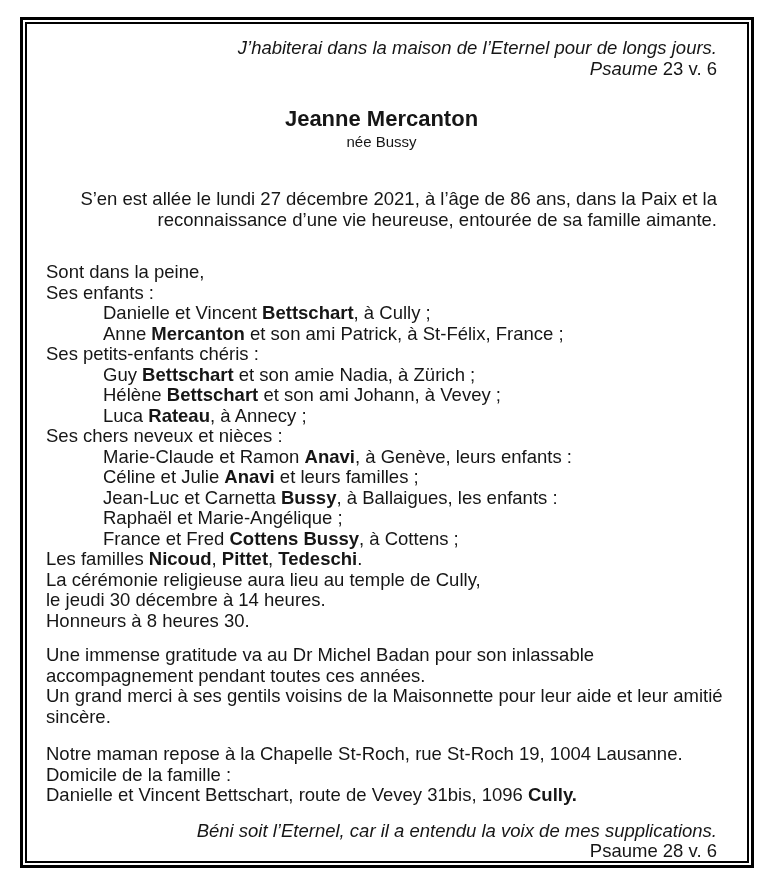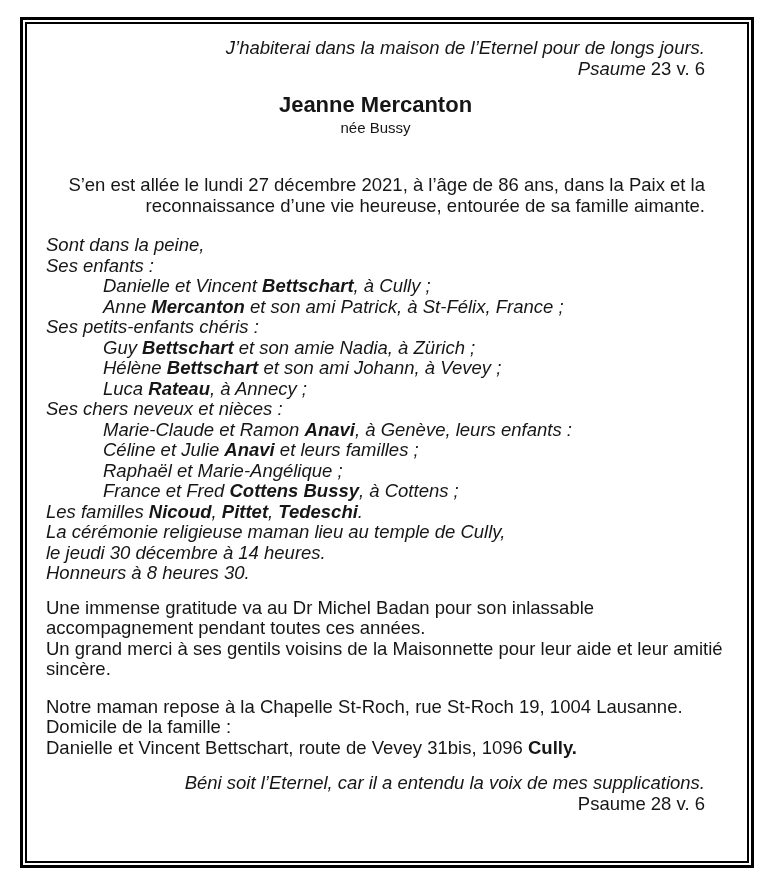--- a/index.html
+++ b/index.html
@@ -22,35 +22,35 @@
     background: #ffffff;
   }
   .frame-inner {
     position: absolute;
     inset: 2px;
     border: 2px solid #000000;
   }
   .content {
     position: absolute;
     inset: 0;
-    padding: 14px 42px 0 19px;
+    padding: 14px 30px 0 19px;
     font-size: 18.5px;
     line-height: 20.5px;
   }
   .line { white-space: nowrap; }
   .indent { padding-left: 57px; }
   .b { font-weight: bold; }
   .italic { font-style: italic; }
   .quote-top { text-align: right; }
   .quote-bottom { text-align: right; margin-top: 15px; }
-  .title-block { text-align: center; margin-top: 14px; }
+  .title-block { text-align: center; margin-top: 28px; }
   .name { font-weight: bold; font-size: 22px; line-height: 23px; }
   .maiden { font-size: 15px; line-height: 23px; }
   .intro { margin-top: 36px; text-align: right; }
-  .family { margin-top: 19px; font-style: italic; }
+  .family { margin-top: 32px; }
   .gratitude { margin-top: 14px; }
   .repose { margin-top: 17px; }
 </style>
 </head>
 <body>
 
 <div class="page">
   <div class="frame">
     <div class="frame-inner">
       <div class="content">
@@ -75,24 +75,25 @@
             <div class="line"><span>Ses enfants :</span></div>
             <div class="line indent"><span>Danielle et Vincent </span><span class="b">Bettschart</span><span>, à Cully ;</span></div>
             <div class="line indent"><span>Anne </span><span class="b">Mercanton</span><span> et son ami Patrick, à St-Félix, France ;</span></div>
             <div class="line"><span>Ses petits-enfants chéris :</span></div>
             <div class="line indent"><span>Guy </span><span class="b">Bettschart</span><span> et son amie Nadia, à Zürich ;</span></div>
             <div class="line indent"><span>Hélène </span><span class="b">Bettschart</span><span> et son ami Johann, à Vevey ;</span></div>
             <div class="line indent"><span>Luca </span><span class="b">Rateau</span><span>, à Annecy ;</span></div>
             <div class="line"><span>Ses chers neveux et nièces :</span></div>
             <div class="line indent"><span>Marie-Claude et Ramon </span><span class="b">Anavi</span><span>, à Genève, leurs enfants :</span></div>
             <div class="line indent"><span>Céline et Julie </span><span class="b">Anavi</span><span> et leurs familles ;</span></div>
+            <div class="line indent"><span>Jean-Luc et Carnetta </span><span class="b">Bussy</span><span>, à Ballaigues, les enfants :</span></div>
             <div class="line indent"><span>Raphaël et Marie-Angélique ;</span></div>
             <div class="line indent"><span>France et Fred </span><span class="b">Cottens Bussy</span><span>, à Cottens ;</span></div>
             <div class="line"><span>Les familles </span><span class="b">Nicoud</span><span>, </span><span class="b">Pittet</span><span>, </span><span class="b">Tedeschi</span><span>.</span></div>
-            <div class="line"><span>La cérémonie religieuse maman lieu au temple de Cully,</span></div>
+            <div class="line"><span>La cérémonie religieuse aura lieu au temple de Cully,</span></div>
             <div class="line"><span>le jeudi 30 décembre à 14 heures.</span></div>
             <div class="line"><span>Honneurs à 8 heures 30.</span></div>
           </div>
 
         <div class="gratitude">
             <div class="line"><span>Une immense gratitude va au Dr Michel Badan pour son inlassable</span></div>
             <div class="line"><span>accompagnement pendant toutes ces années.</span></div>
             <div class="line"><span>Un grand merci à ses gentils voisins de la Maisonnette pour leur aide et leur amitié</span></div>
             <div class="line"><span>sincère.</span></div>
           </div>

